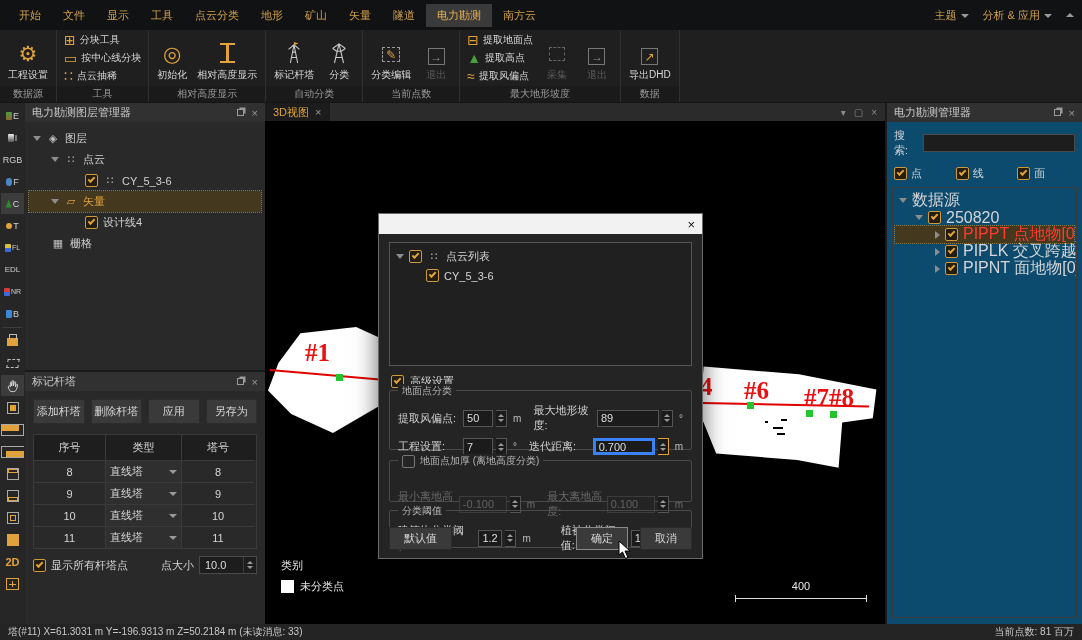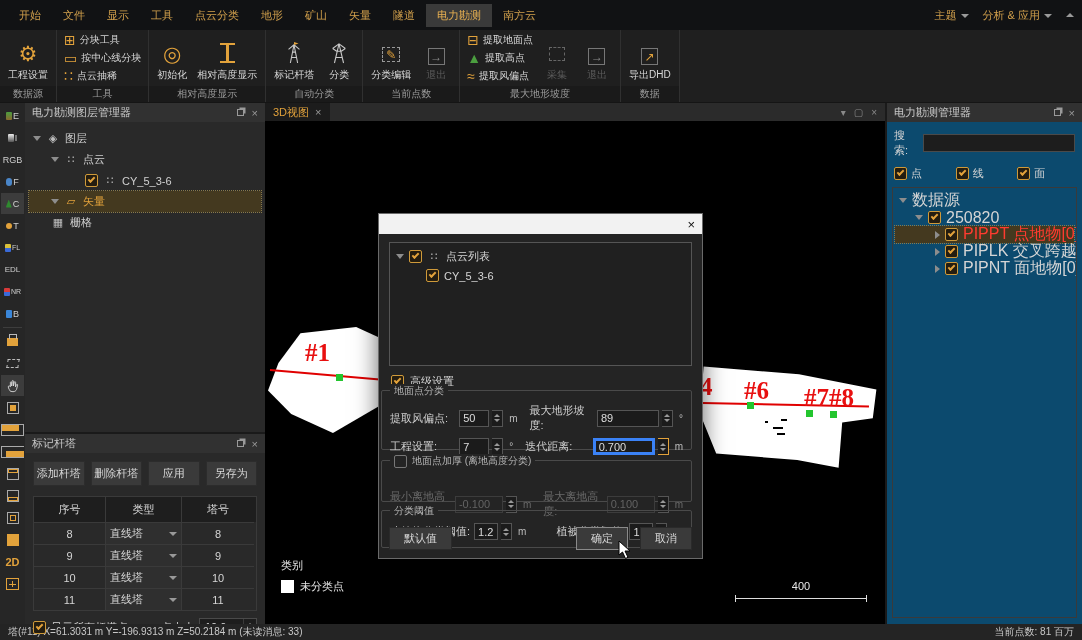--- a/index.html
+++ b/index.html
@@ -128,21 +128,21 @@
 
   
   .statusbar { height:16px; background:#242424; display:flex; align-items:center; font-size:10px; color:#c8c8c8; padding:0 8px; flex:0 0 auto; justify-content:space-between; }
 
   
   .dialog { position:absolute; left:378px; top:213px; width:325px; height:346px; background:#242424; border:1px solid #6a6a6a; z-index:50; box-shadow:0 6px 22px rgba(0,0,0,.6); }
   .dlg-title { height:20px; background:#f2f2f2; display:flex; align-items:center; justify-content:flex-end; padding:0 7px; }
   .dlg-close { color:#111; font-size:13px; line-height:13px; cursor:pointer; }
   .dlg-tree { position:absolute; left:10px; top:28px; right:10px; height:124px; border:1px solid #555; background:#202020; font-size:11px; padding:4px 2px; }
   .dlg-adv { position:absolute; left:12px; top:160px; display:flex; align-items:center; gap:6px; font-size:11px; }
-  .fieldset { position:absolute; left:2px; right:10px; border:1px solid #4a4a4a; border-radius:2px; }
+  .fieldset { position:absolute; left:10px; right:10px; border:1px solid #4a4a4a; border-radius:2px; }
   .fs-legend { position:absolute; top:-7px; left:8px; background:#242424; padding:0 4px; font-size:10px; color:#b5b5b5; display:flex; align-items:center; gap:5px; }
   .frow { display:flex; align-items:center; font-size:11px; color:#cfcfcf; padding:0 8px; gap:4px; }
   .din { background:#1b1b1b; border:1px solid #555; color:#ddd; font-size:11px; height:17px; padding:0 3px; font-family:inherit; }
   .din.focus { border:3px solid #3b82f6; }
   .din.dis { color:#636363; border-color:#3c3c3c; background:#242424; }
   .unit { font-size:10px; color:#bdbdbd; }
   .dis-t { color:#6a6a6a; }
   .spin2 { display:inline-flex; flex-direction:column; gap:2px; margin-left:-1px; margin-right:2px; border:1px solid #555; border-left:none; height:17px; justify-content:center; padding:0 2px; background:#1b1b1b; }
   .dlg-buttons { position:absolute; left:10px; right:10px; bottom:8px; display:flex; align-items:center; }
   .dbtn { background:#3a3a3a; border:1px solid #2a2a2a; color:#d8d8d8; font-size:11px; padding:3px 14px; cursor:pointer; }
@@ -382,21 +382,21 @@
       <div class="strip-item amber">
           <span>2D</span>
         </div>
       <div class="strip-item">
           <i class="plus-ic"></i>
         </div>
     </div>
 
     <div class="leftcol">
 
-      <div class="panel" style="height:329px">
+      <div class="panel" style="height:267px">
         <div class="panel-title">
           <span>电力勘测图层管理器</span>
           <span class="pt-btns">
             <i class="float-ic"></i>
             <span class="close-x">×</span>
           </span>
         </div>
         <div class="tree">
           <div class="trow">
             <i class="exp"></i>
@@ -412,20 +412,26 @@
             <span class="chk">
                 <i></i>
               </span>
             <span class="ticn">∷</span>
             <span>CY_5_3-6</span>
           </div>
           <div class="trow sel" style="padding-left:22px">
             <i class="exp"></i>
             <span class="ticn amber">▱</span>
             <span style="color:#e2a23b">矢量</span>
+          </div>
+          <div class="trow" style="padding-left:56px">
+            <span class="chk">
+                <i></i>
+              </span>
+            <span>设计线4</span>
           </div>
           <div class="trow" style="padding-left:22px">
             <span class="ticn">▦</span>
             <span>栅格</span>
           </div>
         </div>
       </div>
 
       <div class="panel" style="flex:1">
         <div class="panel-title">

